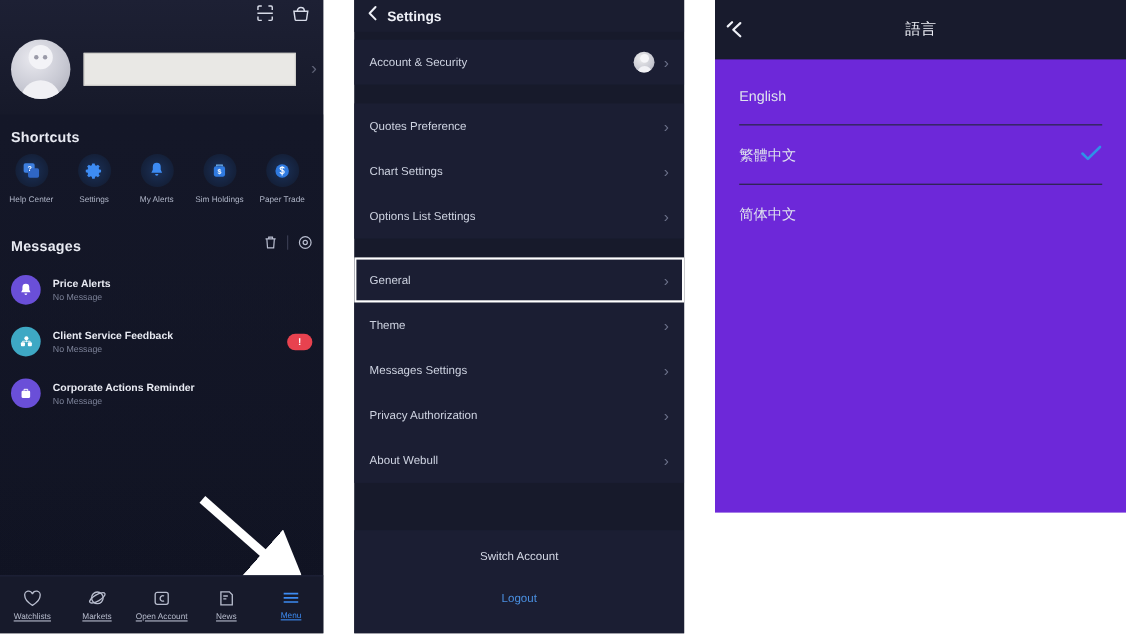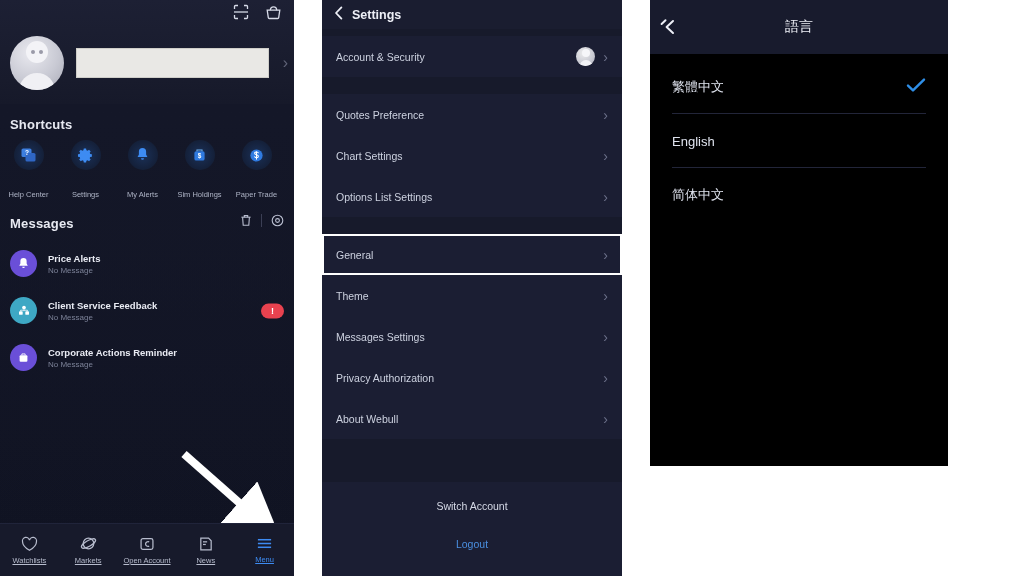--- a/index.html
+++ b/index.html
@@ -28,21 +28,21 @@
   .avatar .eye.l{left:5px;} .avatar .eye.r{right:5px;}
   .avatar .body{position:absolute;left:50%;bottom:-9px;transform:translateX(-50%);
     width:36px;height:26px;border-radius:18px 18px 0 0;background:#f0f0f4;}
   .redact{flex:1 1 auto;height:28px;background:#e9e8e5;border:1px solid #cfcec9;}
   .p1-chevron{color:#5f6377;font-size:16px;margin-left:2px;}
   .p1-card{position:absolute;left:0;right:0;top:104px;bottom:38px;
     background:linear-gradient(180deg,#141728 0%,#11142300 100%);}
   .sec-title{color:#e8eaf2;font-size:13px;font-weight:bold;letter-spacing:.2px;}
   #shortcuts-title{position:absolute;left:10px;top:117px;}
   .shortcuts-row{position:absolute;left:0;top:140px;width:294px;display:flex;}
-  .sc{width:57px;flex:0 0 57px;display:flex;flex-direction:column;align-items:center;gap:20px;}
+  .sc{width:57px;flex:0 0 57px;display:flex;flex-direction:column;align-items:center;gap:7px;}
   .sc-badge{width:30px;height:30px;border-radius:50%;
     background:radial-gradient(circle,#1b3158 0%,#15223d 60%,#121a2c 100%);
     display:flex;align-items:center;justify-content:center;}
   .sc-label{font-size:7.5px;color:#aeb4c6;white-space:nowrap;}
   #messages-title{position:absolute;left:10px;top:216px;}
   .msg-head-icons{position:absolute;right:10px;top:214px;display:flex;gap:9px;align-items:center;}
   .msg-div{width:1px;height:13px;background:#3b3f55;}
   .msg-list{position:absolute;left:0;right:0;top:240px;}
   .msg-item{position:relative;display:flex;align-items:center;gap:11px;height:47px;padding:0 10px;}
   .msg-ic{width:27px;height:27px;border-radius:50%;display:flex;align-items:center;justify-content:center;flex:0 0 auto;}
@@ -72,21 +72,21 @@
     background:radial-gradient(circle at 38% 32%,#ececed 0%,#c8c9d2 60%,#a8a9b5 100%);position:relative;overflow:hidden;}
   .mini-av .mface{position:absolute;left:50%;top:32%;transform:translate(-50%,-50%);width:8px;height:8px;border-radius:50%;background:#f6f6f9;}
   .mini-av .mbody{position:absolute;left:50%;bottom:-3px;transform:translateX(-50%);width:13px;height:9px;border-radius:7px 7px 0 0;background:#f2f2f6;}
   .srow.highlight{outline:2px solid #ffffff;outline-offset:-2px;}
   .p2-foot{position:absolute;left:0;right:0;bottom:0;background:#1b1e33;padding:18px 0 26px;
     display:flex;flex-direction:column;align-items:center;gap:26px;}
   .switch-acct{font-size:10.5px;color:#d5d9e6;}
   .logout{font-size:10.5px;color:#4a8fe0;}
 
   
-  #panel-language{left:650px;top:0;width:298px;height:466px;background:#000000;}
+  #panel-language{left:650px;top:0;width:374px;height:466px;background:#6d28d9;}
   .p3-header{position:relative;height:54px;background:#181b2d;display:flex;align-items:center;justify-content:center;}
   .p3-back{position:absolute;left:10px;top:50%;transform:translateY(-50%);display:flex;align-items:center;}
   .p3-title{font-size:14px;color:#eef0f7;}
   .p3-list{padding-top:6px;}
   .lrow{position:relative;height:54px;display:flex;align-items:center;padding:0 22px;}
   .lrow .llabel{font-size:13px;color:#dfe3ee;flex:1 1 auto;}
   .lrow .ldiv{position:absolute;left:22px;right:22px;bottom:0;height:1px;background:#222539;}
   .check{color:#2f8fe8;}
 </style>
 </head>
@@ -361,32 +361,32 @@
       <span class="p3-back">
         <svg width="16" height="20" viewBox="0 0 16 20" fill="none" stroke="#eef0f7" stroke-width="2" stroke-linecap="round" stroke-linejoin="round">
           <path d="M5.5 3.2L1.6 7"></path>
           <path d="M13 4L6.6 10L13 16"></path>
         </svg>
       </span>
       <span class="p3-title">語言</span>
     </div>
     <div class="p3-list">
       <div class="lrow">
+        <span class="llabel">English</span>
+        <span class="ldiv"></span>
+      </div>
+      <div class="lrow">
         <span class="llabel">繁體中文</span>
         <span class="check">
           <svg width="20" height="16" viewBox="0 0 20 16" fill="none" stroke="#2f8fe8" stroke-width="2.4" stroke-linecap="round" stroke-linejoin="round">
             <path d="M2 8.6L7 13.4L18 2.6"></path>
           </svg>
         </span>
         <span class="ldiv"></span>
       </div>
-      <div class="lrow">
-        <span class="llabel">English</span>
-        <span class="ldiv"></span>
-      </div>
       <div class="lrow last">
         <span class="llabel">简体中文</span>
 
       </div>
     </div>
   </div>
 
 </div>
 
 </body></html>

